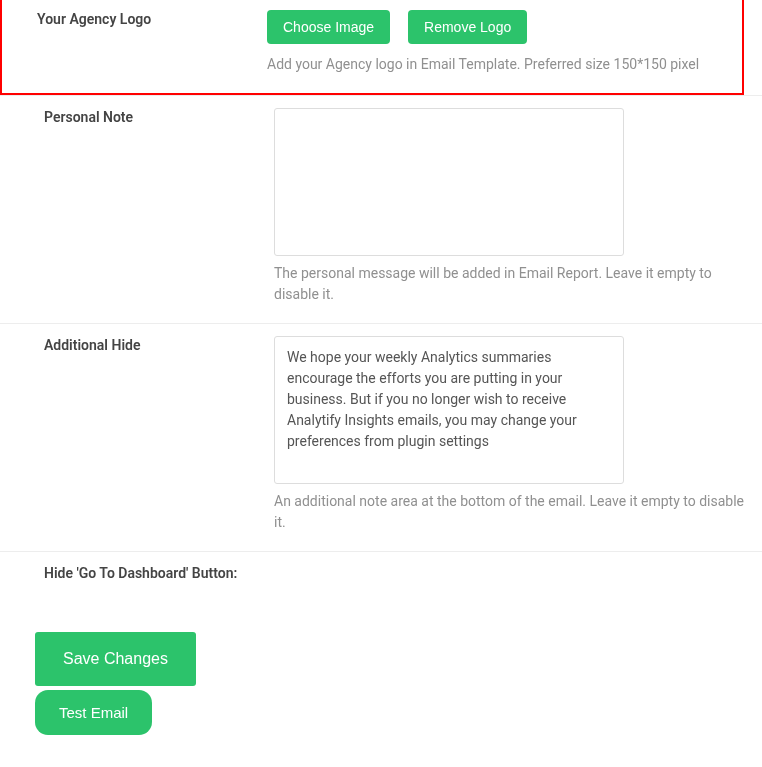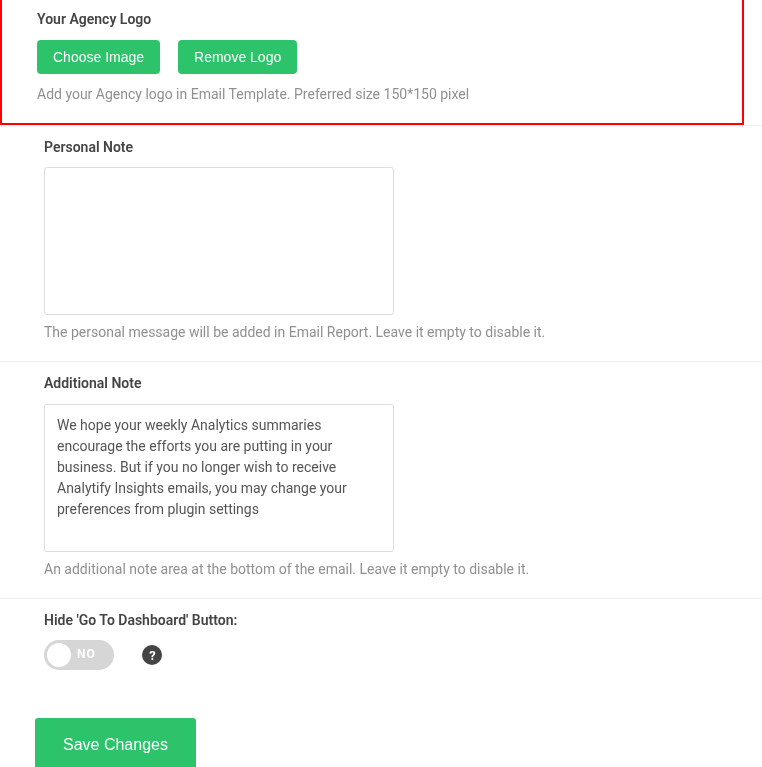--- a/index.html
+++ b/index.html
@@ -10,21 +10,21 @@
       background: #fff;
       width: 762px;
     }
     .form-section { padding: 12px 15px 18px 44px; }
     .highlight-box {
       border: 2px solid #ff0000;
       border-top: none;
       padding: 10px 15px 18px 35px;
       margin-right: 18px;
     }
-    .row { display: flex; gap: 10px; flex-direction: column; }
+    .row { display: flex; gap: 10px; }
     .label-col {
       width: 220px;
       flex-shrink: 0;
       color: #444;
       font-weight: 600;
       font-size: 14px;
       line-height: 1.4;
     }
     .field-col { flex: 1; }
     .btn-group { display: flex; gap: 18px; margin-bottom: 10px; }
@@ -99,21 +99,21 @@
       cursor: pointer;
     }
     .btn-save {
       background: #2cc36b;
       color: #fff;
       border: none;
       padding: 18px 28px;
       border-radius: 3px;
       font-size: 16px;
       cursor: pointer;
-      margin: 10px 0 36px 0;
+      margin: 10px 0 4px 0;
       display: inline-block;
     }
     .btn-test {
       background: #2cc36b;
       color: #fff;
       border: none;
       padding: 14px 24px;
       border-radius: 13px;
       font-size: 15px;
       cursor: pointer;
@@ -147,40 +147,33 @@
       <textarea rows="6" style=""></textarea>
       <div class="help-text">The personal message will be added in Email Report. Leave it empty to disable it.</div>
     </div>
   </div>
 </div>
 
 <hr class="hr">
 
 <div class="form-section">
   <div class="row">
-    <div class="label-col">Additional Note</div>
+    <div class="label-col">Additional Hide</div>
     <div class="field-col">
       <textarea rows="6" style="">We hope your weekly Analytics summaries encourage the efforts you are putting in your business. But if you no longer wish to receive Analytify Insights emails, you may change your preferences from plugin settings</textarea>
       <div class="help-text">An additional note area at the bottom of the email. Leave it empty to disable it.</div>
     </div>
   </div>
 </div>
 
 <hr class="hr">
 
 <div class="form-section">
   <div class="row">
     <div class="label-col" style="font-weight:600;">Hide 'Go To Dashboard' Button:</div>
-    <div class="field-col">
-      <span class="toggle">
-        <span class="toggle-knob"></span>
-        <span class="toggle-text">NO</span>
-      </span>
-      <span class="help-icon">?</span>
-    </div>
   </div>
 </div>
 
 <div class="actions">
   <button class="btn-save">Save Changes</button>
   <br>
   <button class="btn-test">Test Email</button>
   
 </div>
 

